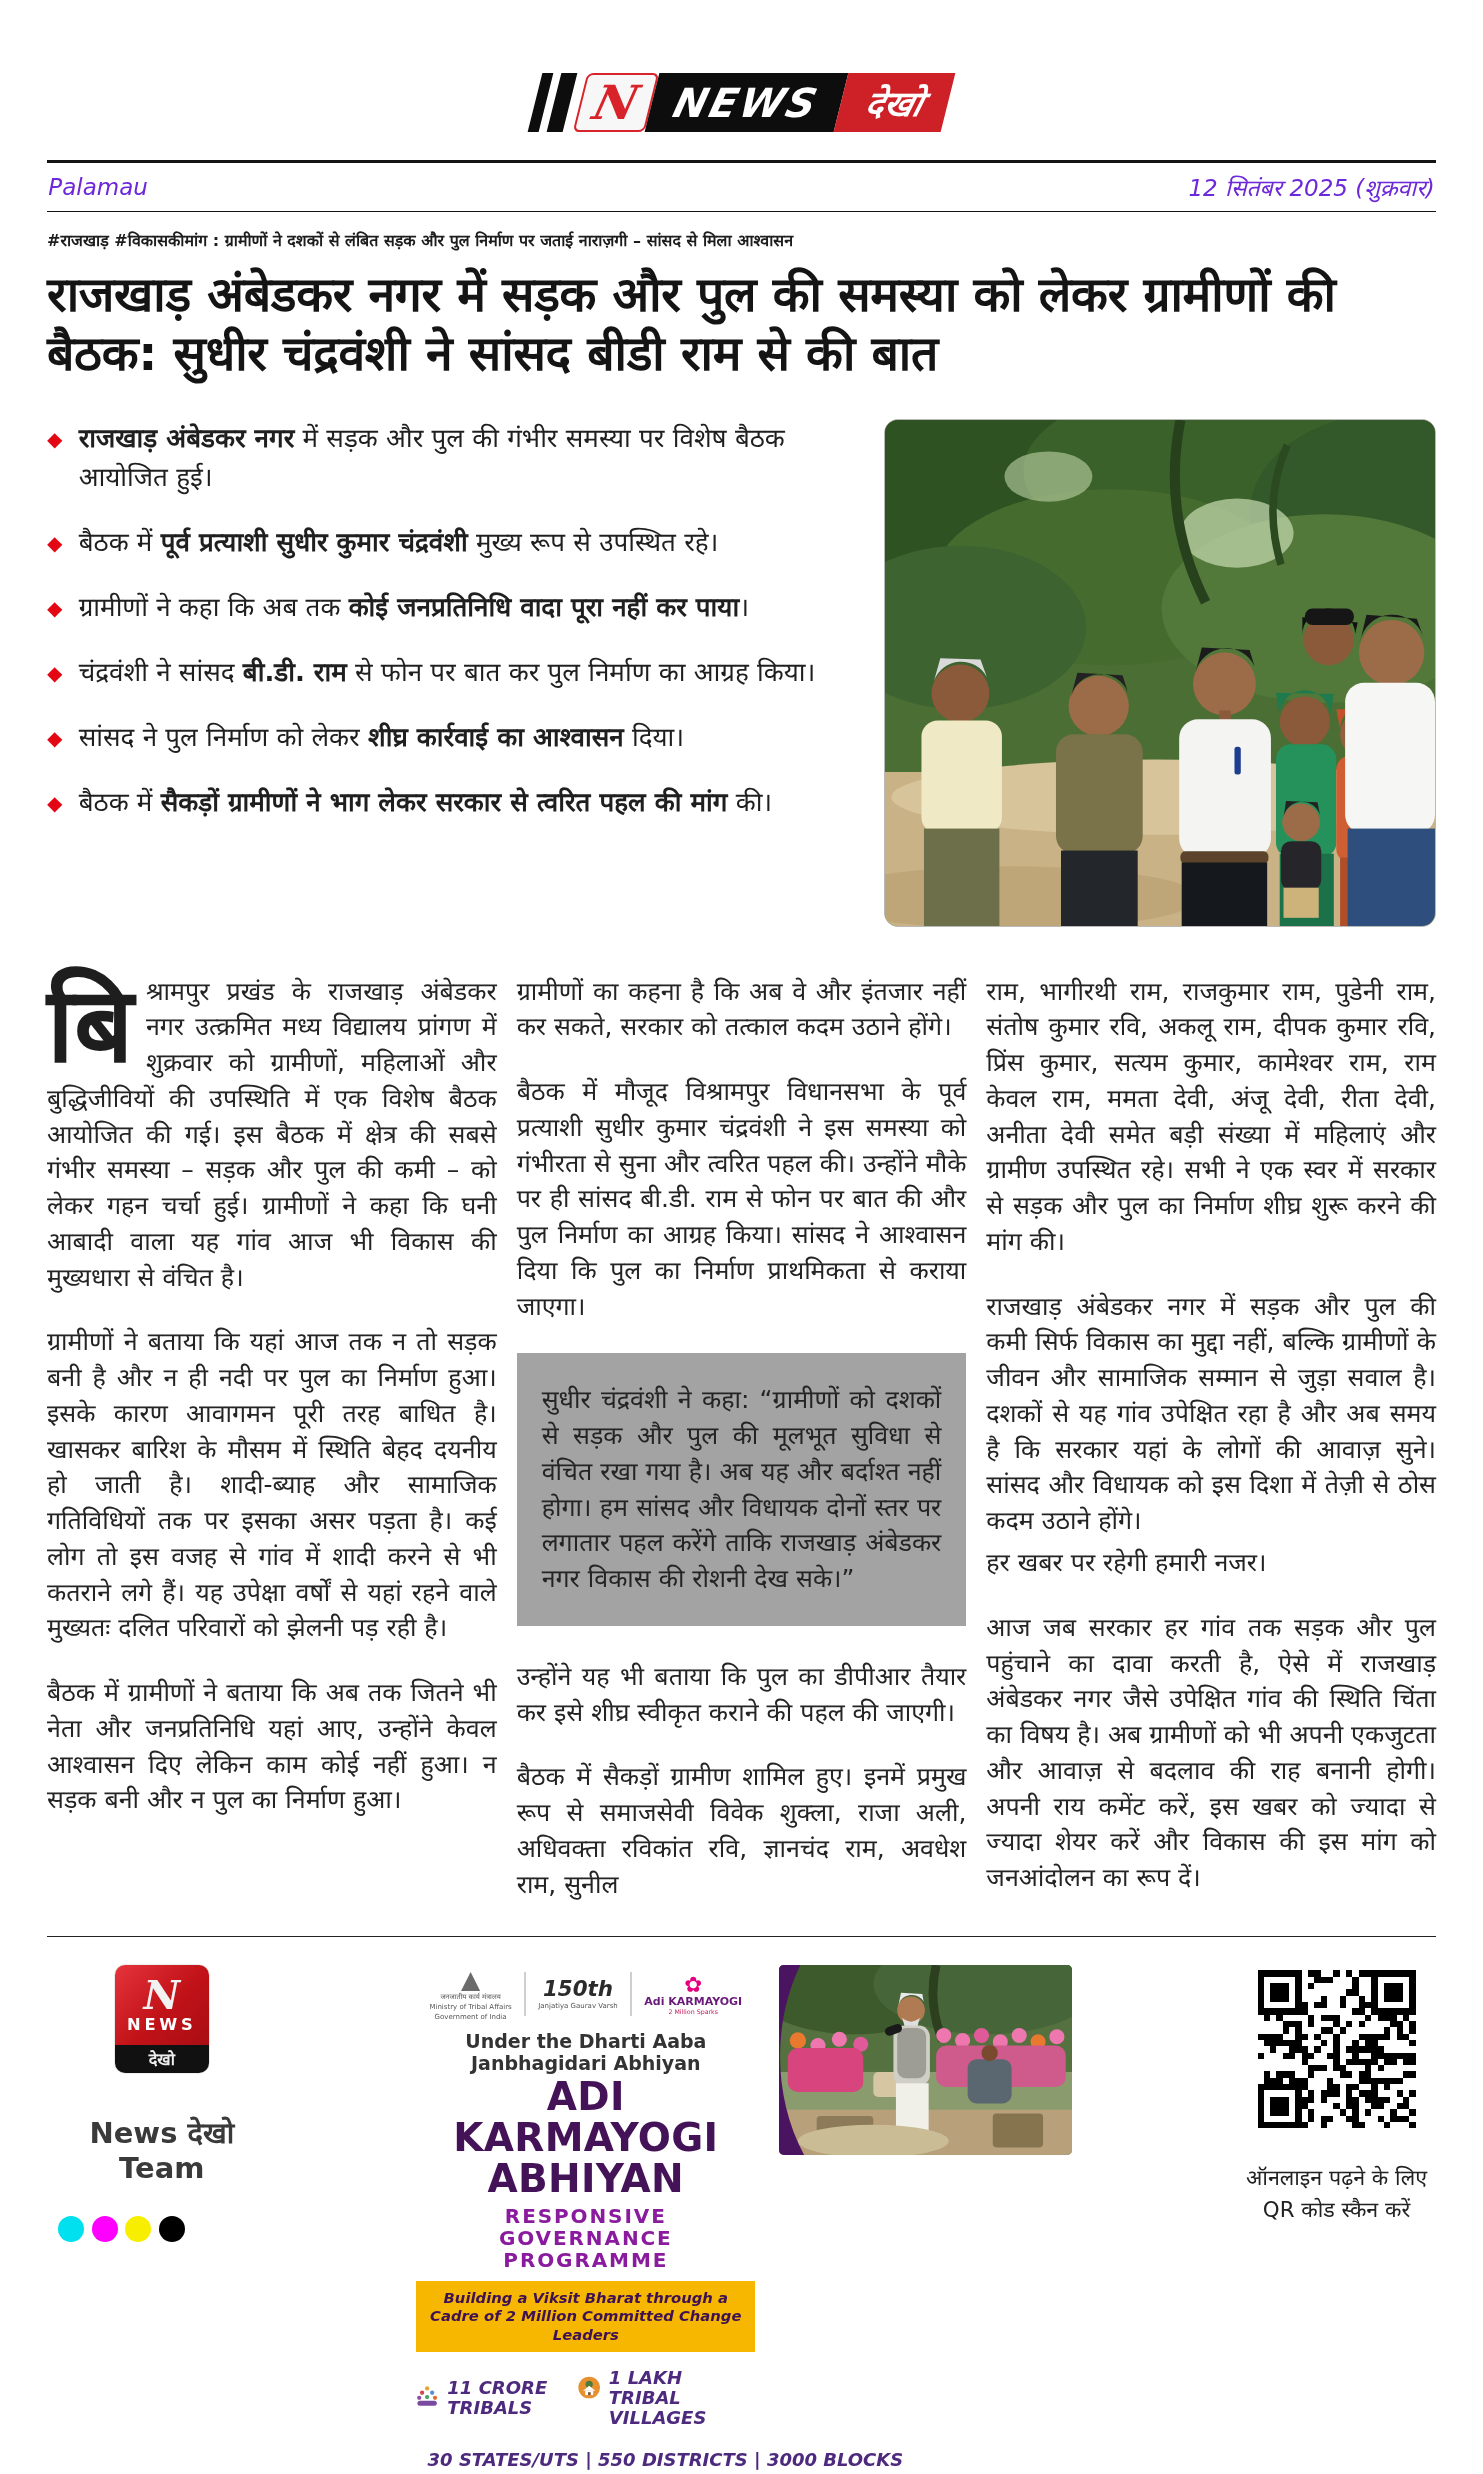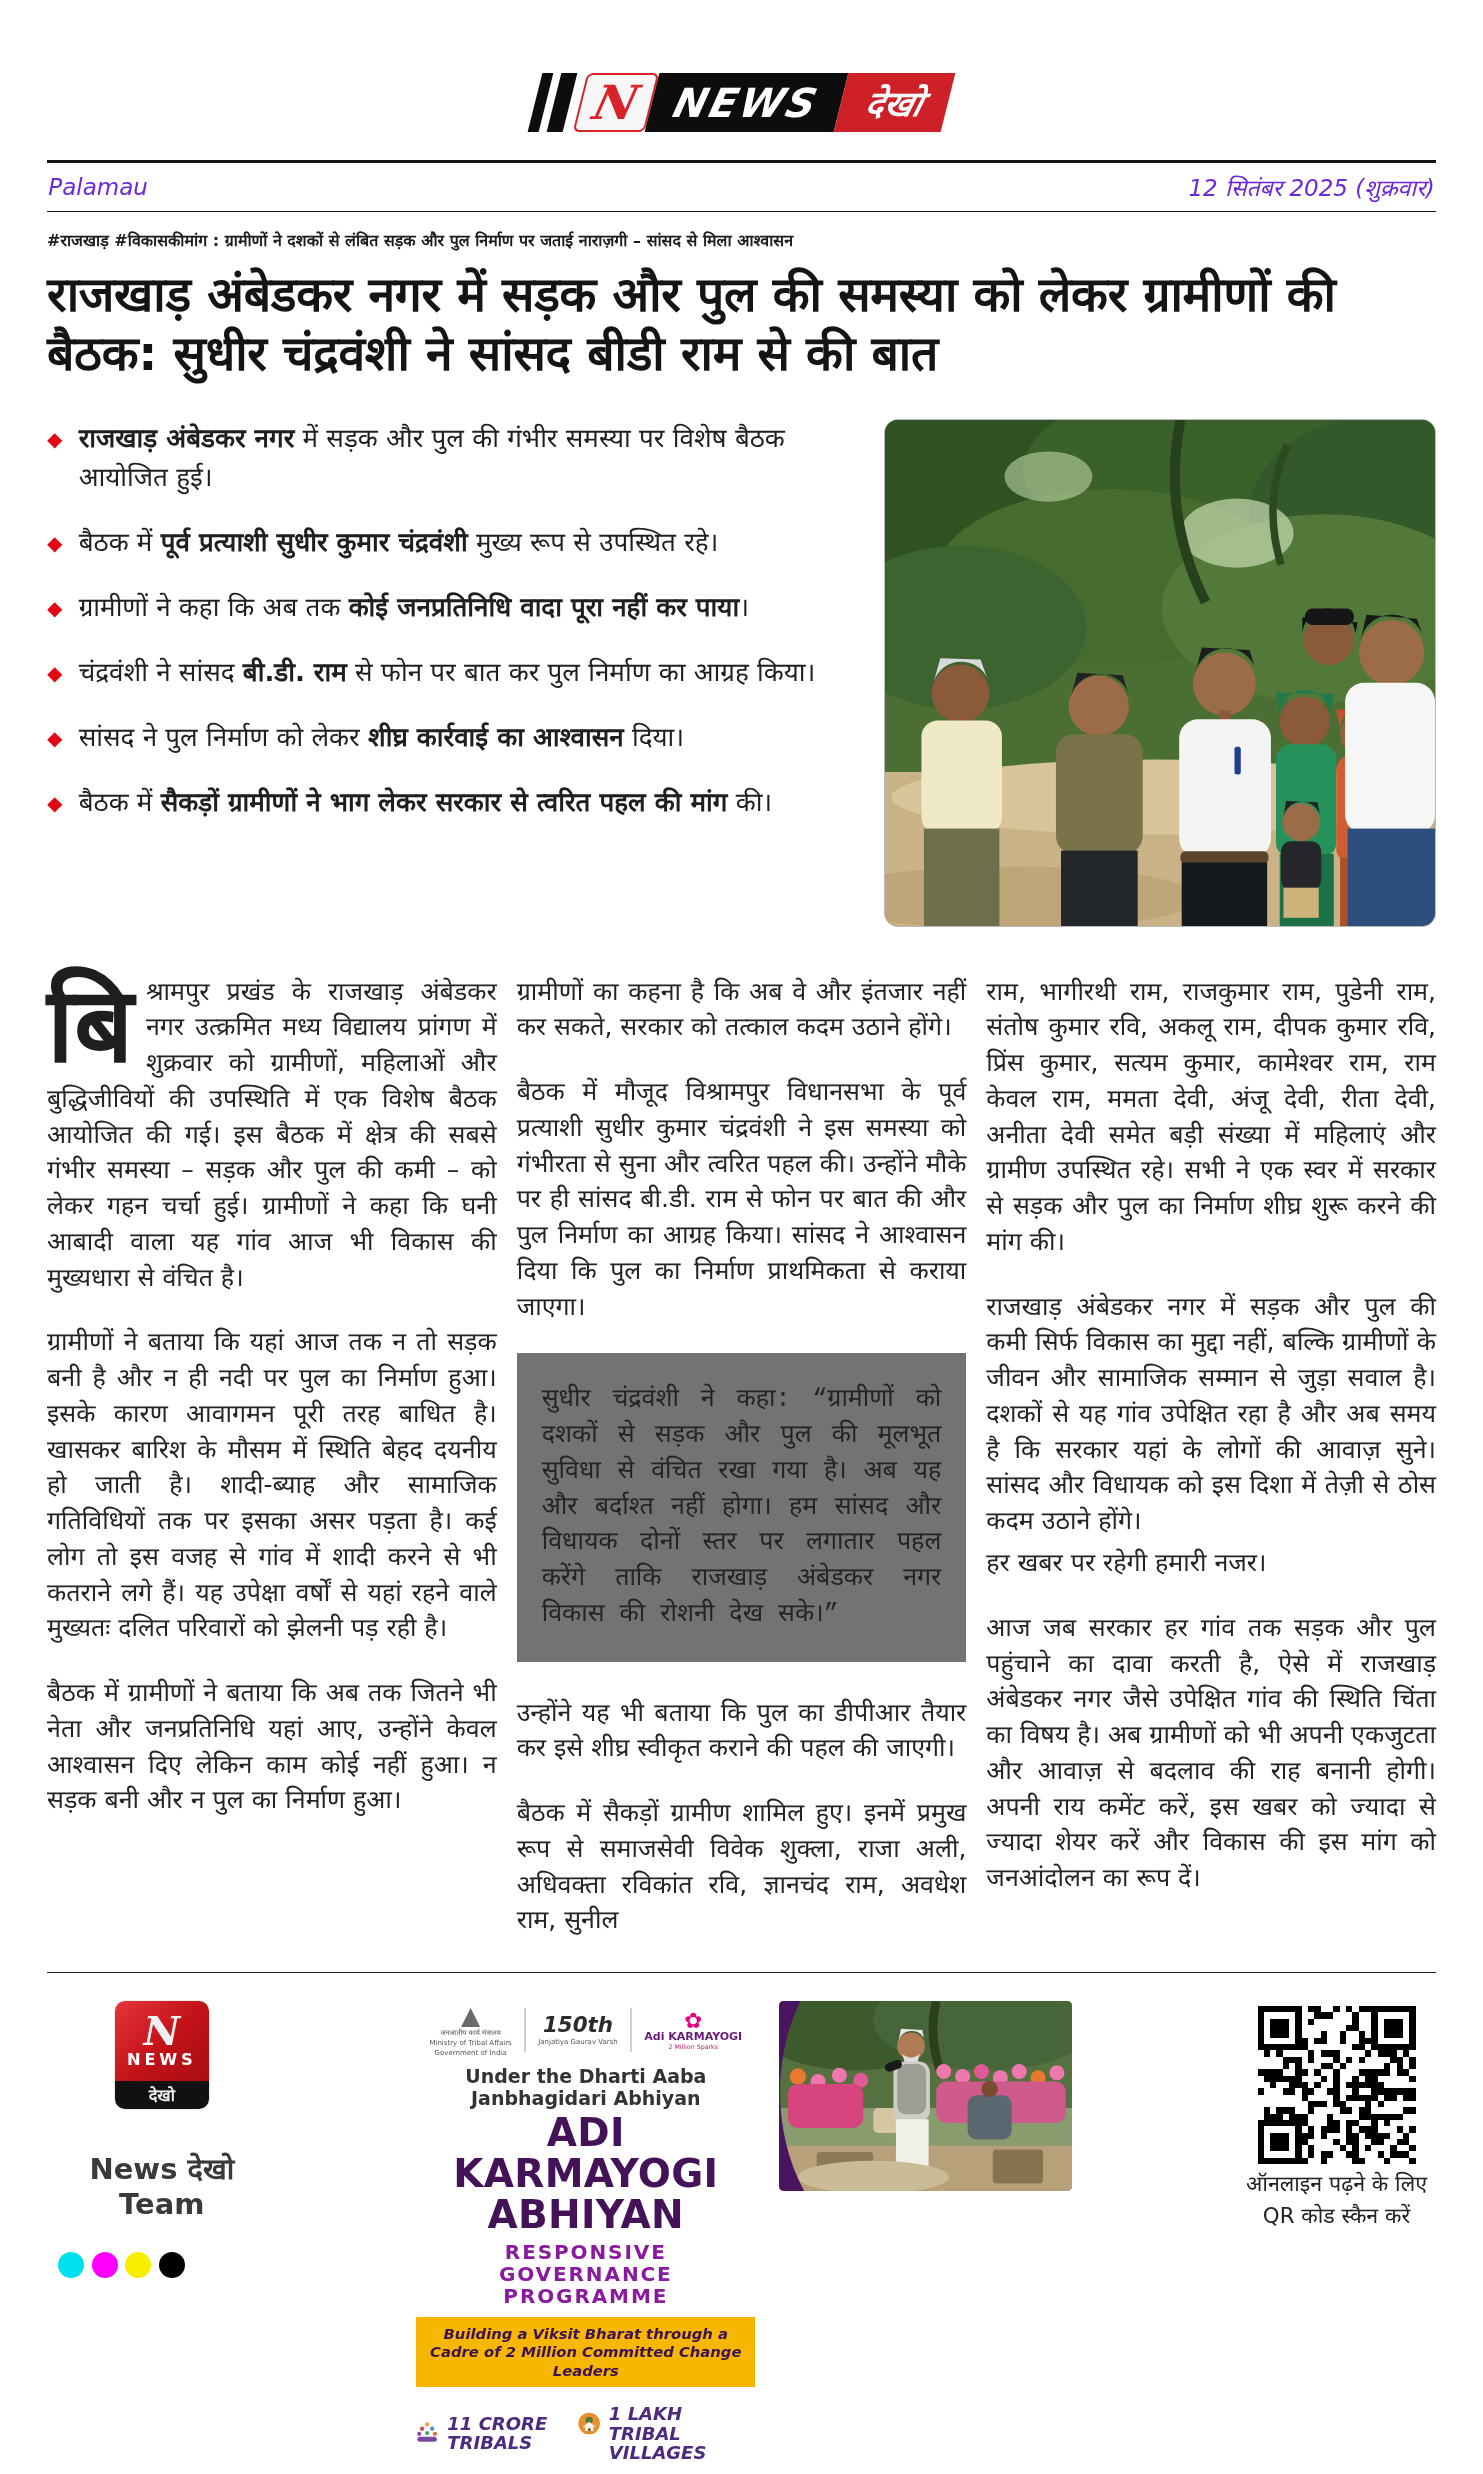--- a/index.html
+++ b/index.html
@@ -35,21 +35,21 @@
   .hl-item .diamond{color:#e30613;font-size:20px;line-height:1;margin-top:10px;flex-shrink:0;}
   .hl-item b{font-weight:800;}
   .photo-card{width:550px;height:506px;flex-shrink:0;border:1.9px solid #b9b9b9;border-radius:14px;overflow:hidden;background:#7a9a55;}
   .photo-card svg{display:block;}
 
   
   .article{margin-top:47px;display:flex;gap:20px;font-size:25px;line-height:1.43;text-align:justify;color:#242424;}
   .article .col{flex:1;min-width:0;}
   .article p{margin:0 0 29px 0;}
   .dropcap{float:left;font-size:104px;line-height:.8;font-weight:700;color:#1e1e1e;margin:10px 12.6px 2.5px 0;}
-  .quote-box{background:#737373;padding:29px 25px;margin:3.8px 0 33px 0;font-family:Liberation Mono, monospace;}
+  .quote-box{background:#a3a3a3;padding:29px 25px;margin:3.8px 0 33px 0;}
   .quote-box p{margin:0;}
 
   
   .footer-rule{border-top:1.9px solid #222;margin-top:5px;}
   .footer{margin-top:28px;display:flex;align-items:flex-start;}
 
   .team{width:207px;margin-left:11.3px;display:flex;flex-direction:column;}
   .flogo{width:94px;height:108px;align-self:center;border-radius:10px;overflow:hidden;display:flex;flex-direction:column;box-shadow:0 0 0 0.6px #ddd;}
   .flogo .ftop{flex:1;background:linear-gradient(135deg,#e6343c 0%,#c11218 55%,#a80e14 100%);display:flex;flex-direction:column;align-items:center;justify-content:center;}
   .flogo .ftop .fn{color:#f2f2f2;font-size:40px;font-weight:800;font-style:italic;font-family:"DejaVu Serif","Liberation Serif",serif;line-height:.9;}
@@ -81,21 +81,21 @@
   .stats2{margin-top:14px;display:flex;justify-content:flex-start;align-items:center;gap:8.8px;margin-left:2.5px;}
   .stats2 .stxt{font-size:18px;font-weight:800;font-style:italic;color:#4d2a7e;white-space:nowrap;}
 
   .fphoto{width:293px;height:190px;margin-left:24px;border-radius:5px;overflow:hidden;flex-shrink:0;background:#5d7a48;}
   .fphoto svg{display:block;}
 
   .qr-block{margin-left:auto;width:199px;text-align:center;}
   .qr{width:158px;height:158px;margin:5px auto 0;display:grid;grid-template-columns:repeat(25,1fr);grid-template-rows:repeat(25,1fr);background:#fff;}
   .qr div{width:100%;height:100%;}
   .qr .on{background:#000;}
-  .qr-caption{margin-top:4px;font-size:21.4px;color:#222;line-height:1.5;}
+  .qr-caption{margin-top:34px;font-size:21.4px;color:#222;line-height:1.5;}
 </style>
 </head>
 <body>
 
 <div class="page">
 
   <div class="masthead">
     <div class="mlogo">
       <div class="bar bar1"></div>
       <div class="bar bar2"></div>

